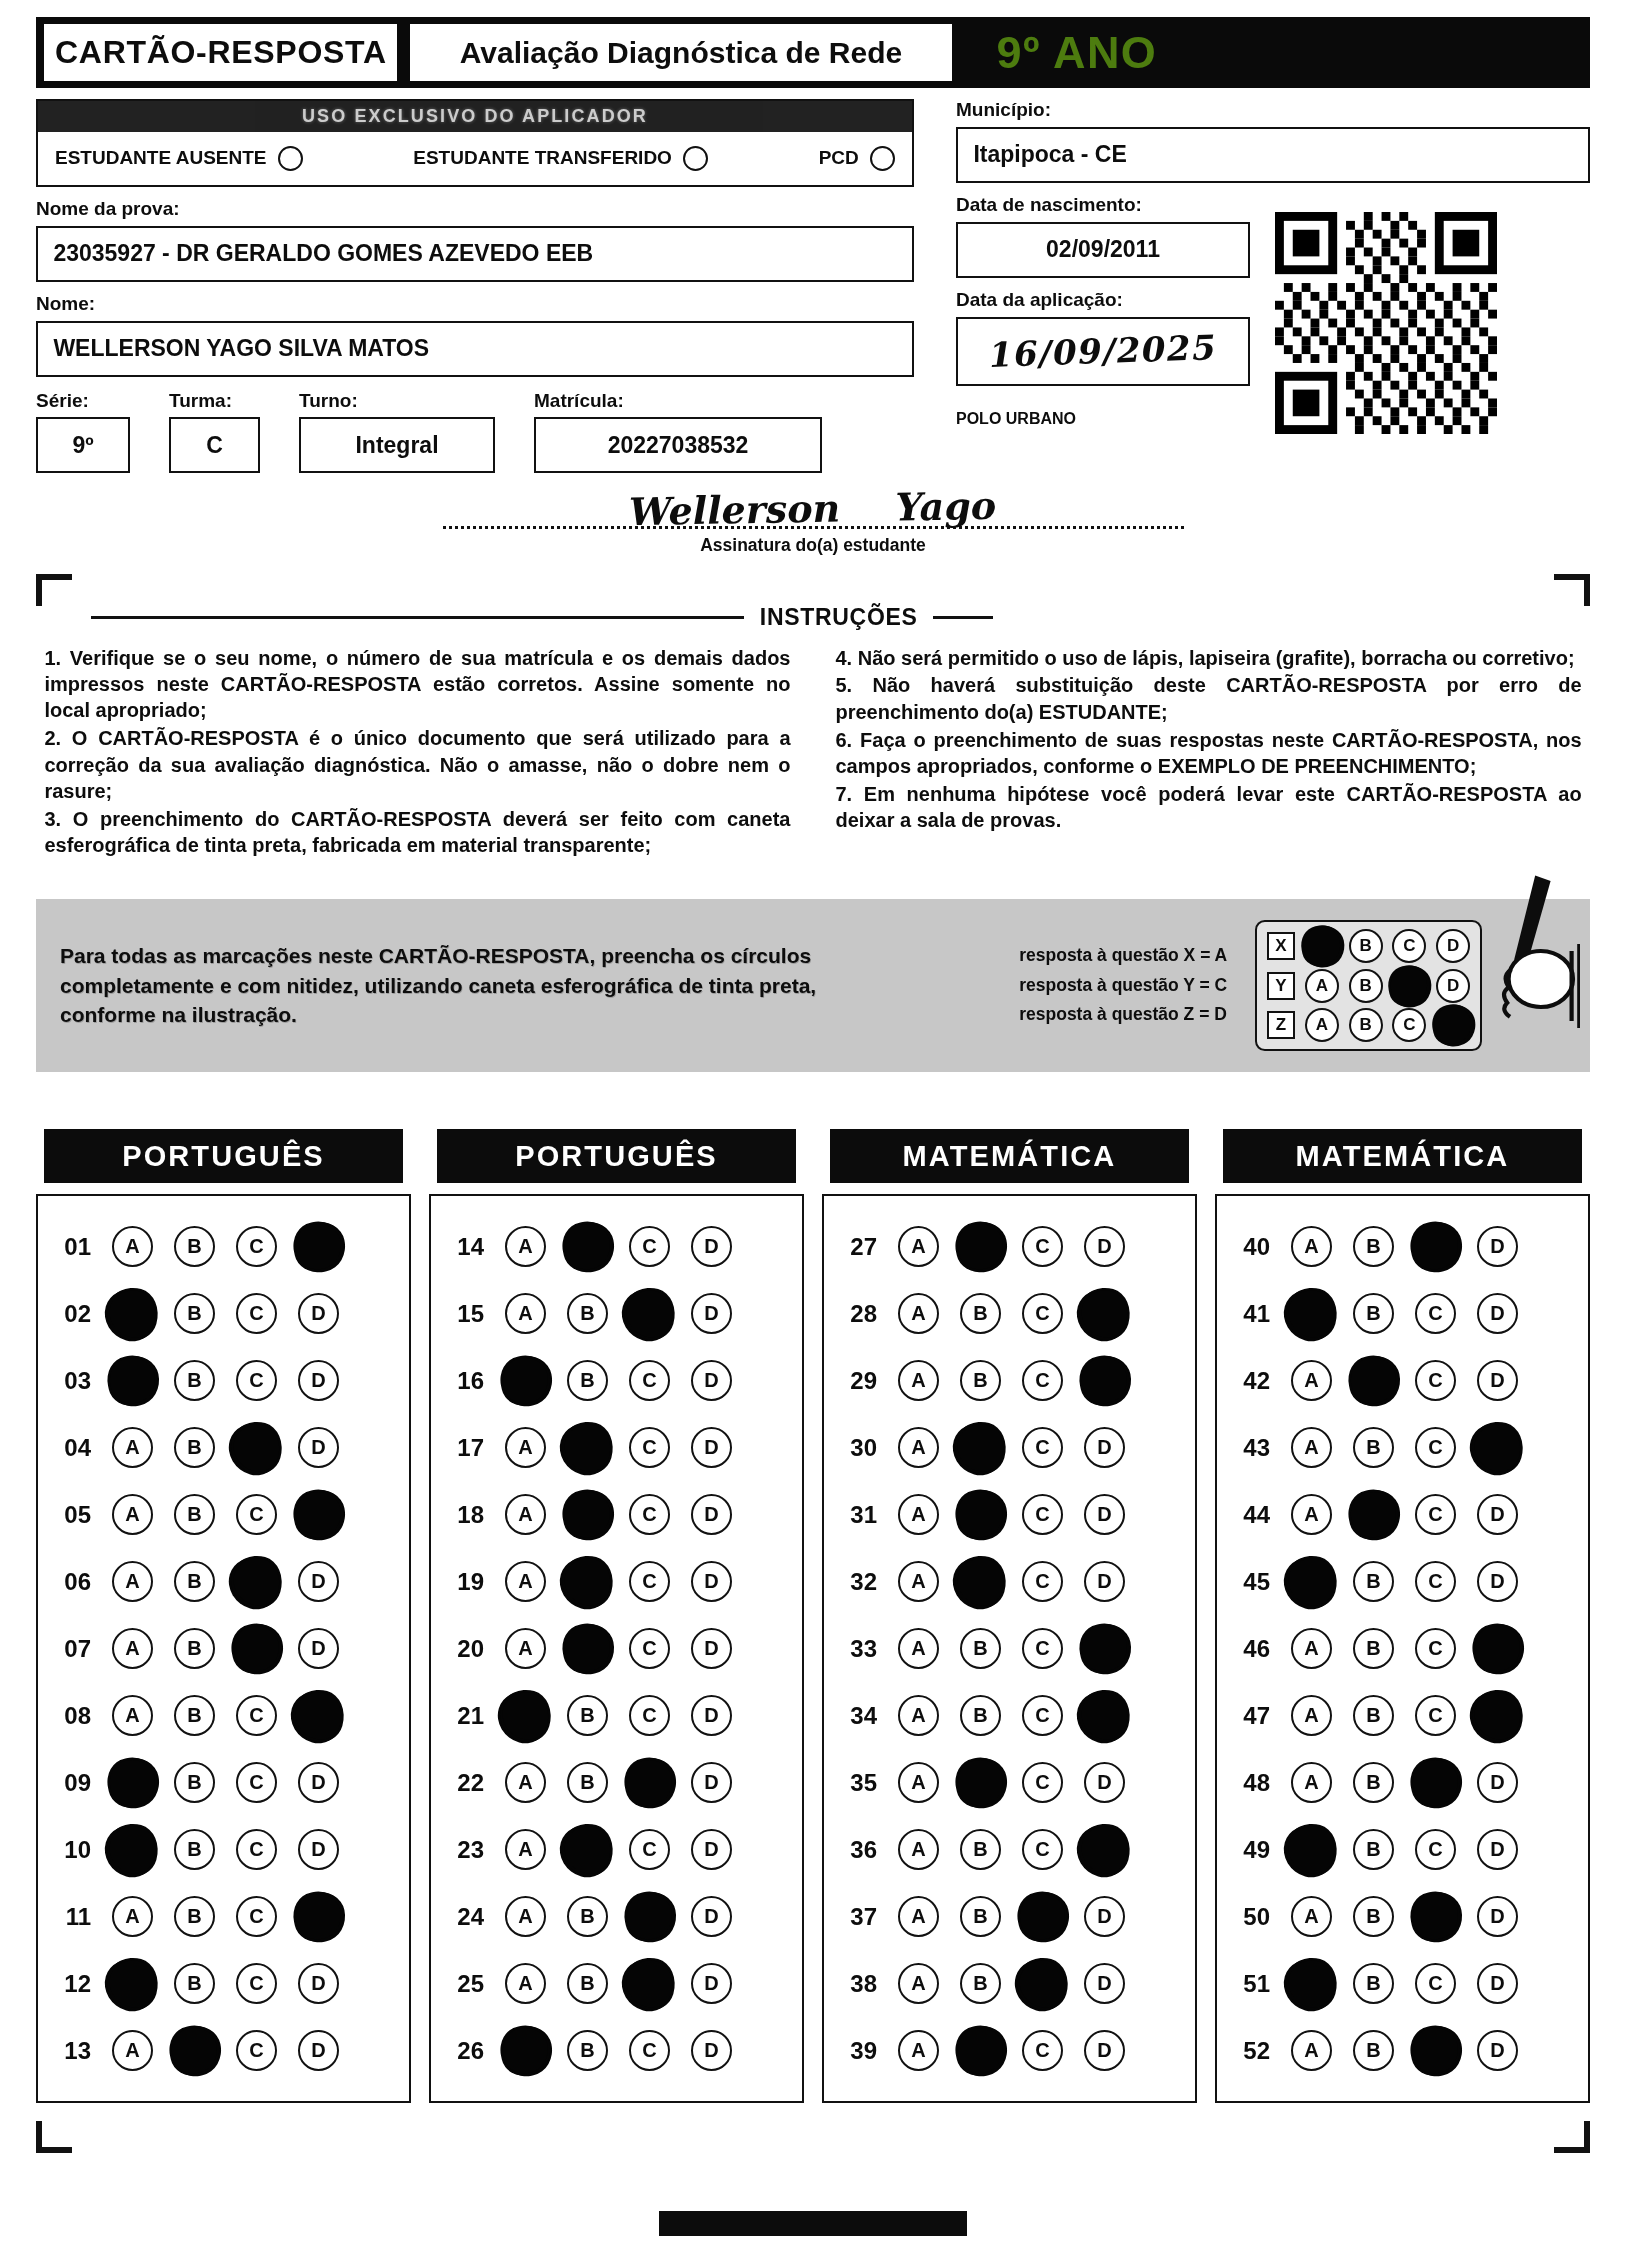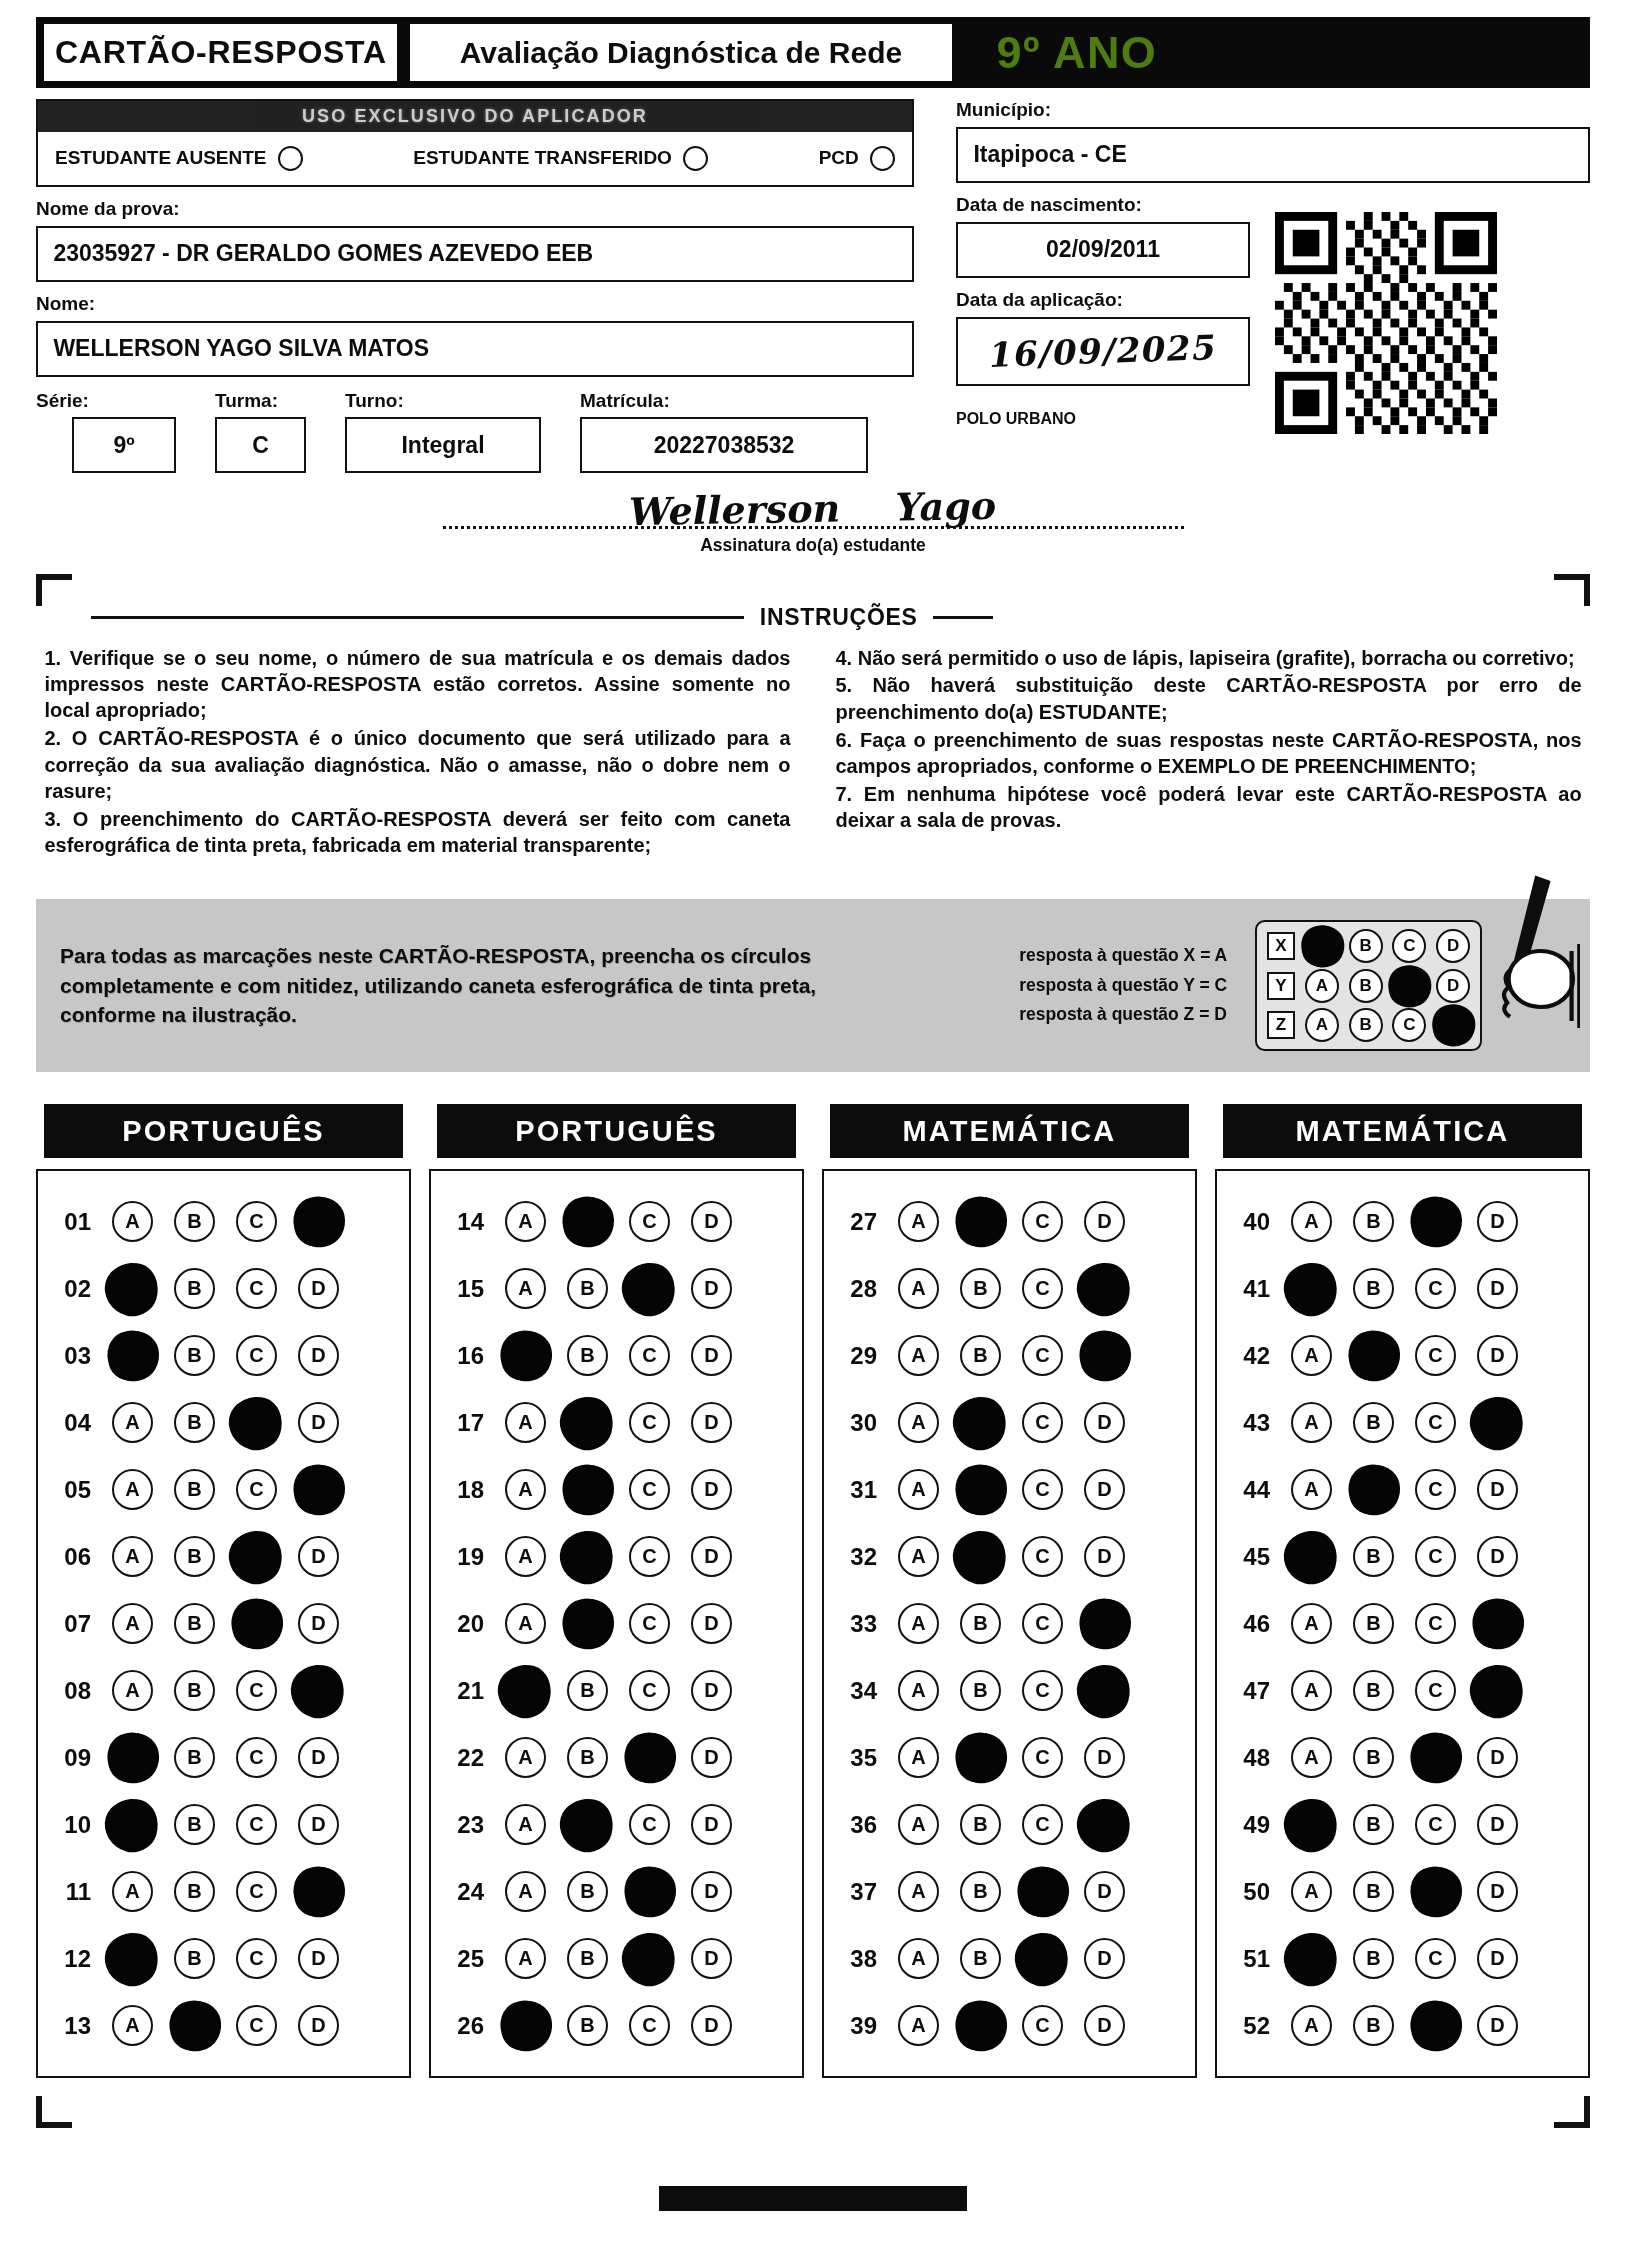--- a/index.html
+++ b/index.html
@@ -21,21 +21,21 @@
   .applicator-bar { background: #111; color: #c9c9c9; text-align: center; font-weight: bold; font-size: 18px; padding: 4.9px 0; letter-spacing: 2.1px; opacity: .93; text-shadow: 0 0 3.5px rgba(255,255,255,.35); }
   .checkbox-row { display: flex; align-items: center; padding: 14px 17px; justify-content: space-between; }
   .chk { display: flex; align-items: center; gap: 11.2px; font-weight: bold; font-size: 19px; }
   .chk-circle { width: 25px; height: 25px; border: 2.1px solid #111; border-radius: 50%; background: #fff; }
   .field { margin-top: 11.2px; }
   .field-label { font-weight: bold; font-size: 19px; margin-bottom: 5.6px; }
   .field-box { border: 2.1px solid #111; padding: 12.6px 15.4px; font-weight: bold; font-size: 23px; background: #fff; min-height: 50px; display: flex; align-items: center; }
   .small-row { display: flex; gap: 39px; margin-top: 12.6px; }
   .sf { display: flex; flex-direction: column; }
   .sf .field-box { justify-content: center; }
-  .sf-serie .field-box { width: 104px; margin-left: 36px; }
+  .sf-serie .field-box { width: 94px; }
   .sf-turma .field-box { width: 91px; }
   .sf-turno .field-box { width: 196px; }
   .sf-matricula .field-box { width: 288px; }
   .right-split { display: flex; gap: 25px; }
   .right-fields { width: 294px; }
   .right-fields .field-box { justify-content: center; }
   .qr-wrap { width: 222px; height: 222px; margin-top: 29px; }
   .qr-wrap svg { width: 100%; height: 100%; }
   .polo { font-weight: bold; font-size: 16px; margin-top: 24px; }
   .handwritten { font-family: "DejaVu Serif", serif; font-style: italic; font-weight: bold; }
@@ -69,21 +69,21 @@
   .ex-label { width: 28px; height: 28px; border: 2.1px solid #111; display: flex; align-items: center; justify-content: center; font-weight: bold; font-size: 17px; background: #fff; }
   .hand-illus { position: absolute; right: 9.8px; top: -25px; width: 112px; height: 182px; }
 
   
   .bubble { width: 41px; height: 41px; border: 2.8px solid #111; border-radius: 50%; display: flex; align-items: center; justify-content: center; font-weight: bold; font-size: 20px; background: #fff; flex: 0 0 auto; }
   .ex-bubble { width: 34px; height: 34px; font-size: 17px; border-width: 2.1px; }
   .bubble.filled { background: #050505; border-color: #050505; color: transparent; border-radius: 46% 54% 50% 50% / 52% 48% 56% 44%; transform: rotate(-12deg) scale(1.22); box-shadow: 1.4px 0.7px 0 0 #050505; }
   .q-row:nth-child(even) .bubble.filled { transform: rotate(16deg) scale(1.26); border-radius: 53% 47% 44% 56% / 48% 57% 43% 52%; box-shadow: -1.4px 1.4px 0 0 #050505; }
 
   
-  .answers { display: flex; gap: 18px; margin-top: 32px; }
+  .answers { display: flex; gap: 18px; margin-top: 57px; }
   .answer-column { flex: 1; display: flex; flex-direction: column; }
   .answer-header { background: #0c0c0c; color: #fff; font-weight: bold; font-size: 29px; text-align: center; padding: 10.5px 0; letter-spacing: 2.1px; margin: 0 8.4px; }
   .answer-box { border: 2.8px solid #111; margin-top: 11.2px; padding: 17px 14px; flex: 1; display: flex; flex-direction: column; justify-content: space-between; }
   .q-row { display: flex; align-items: center; gap: 21px; height: 67px; }
   .q-num { font-weight: bold; font-size: 24px; width: 39px; text-align: right; flex: 0 0 auto; }
 
   
   .bottom-area { position: relative; height: 119px; margin-top: 18px; }
   .corner-bl { border-left: 6.3px solid #111; border-bottom: 6.3px solid #111; left: 0; top: 0; }
   .corner-br { border-right: 6.3px solid #111; border-bottom: 6.3px solid #111; right: 0; top: 0; }

